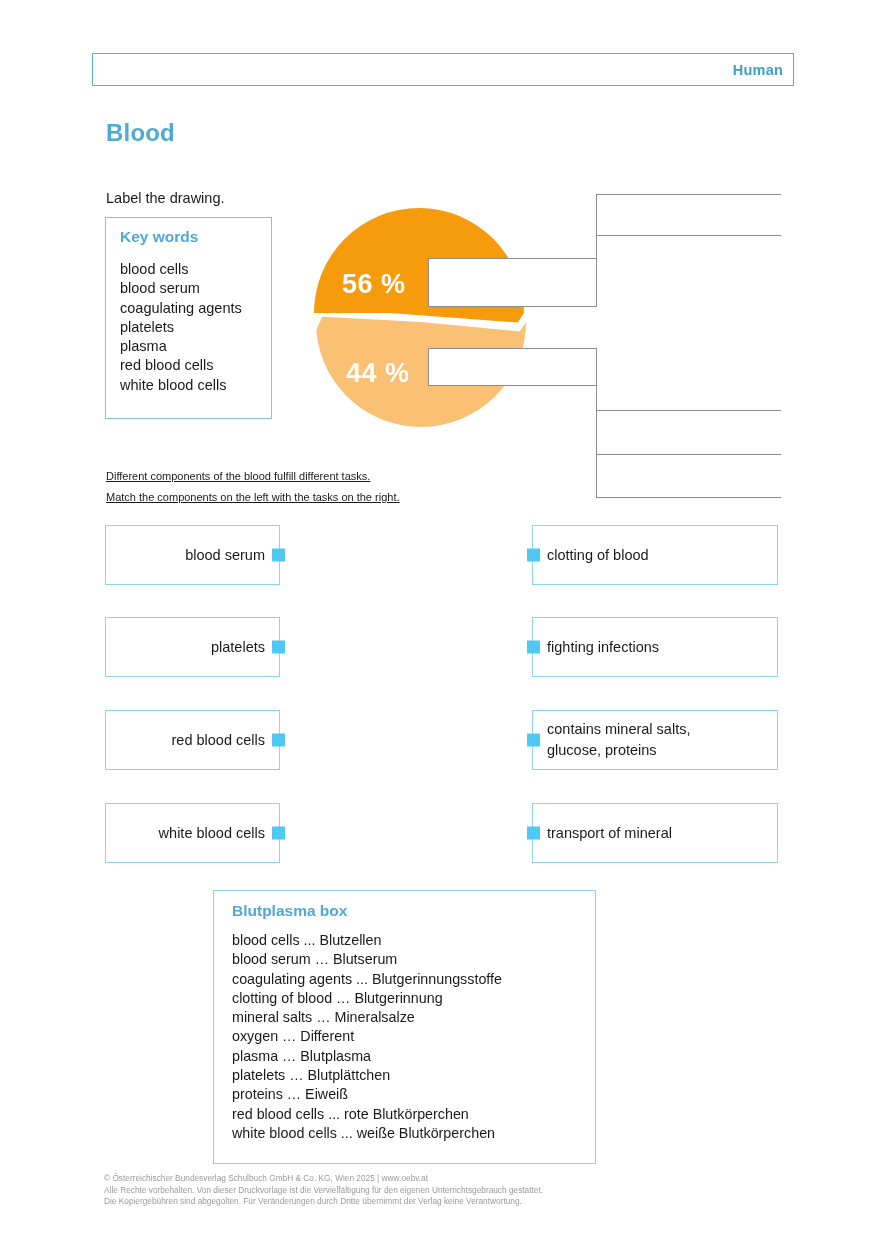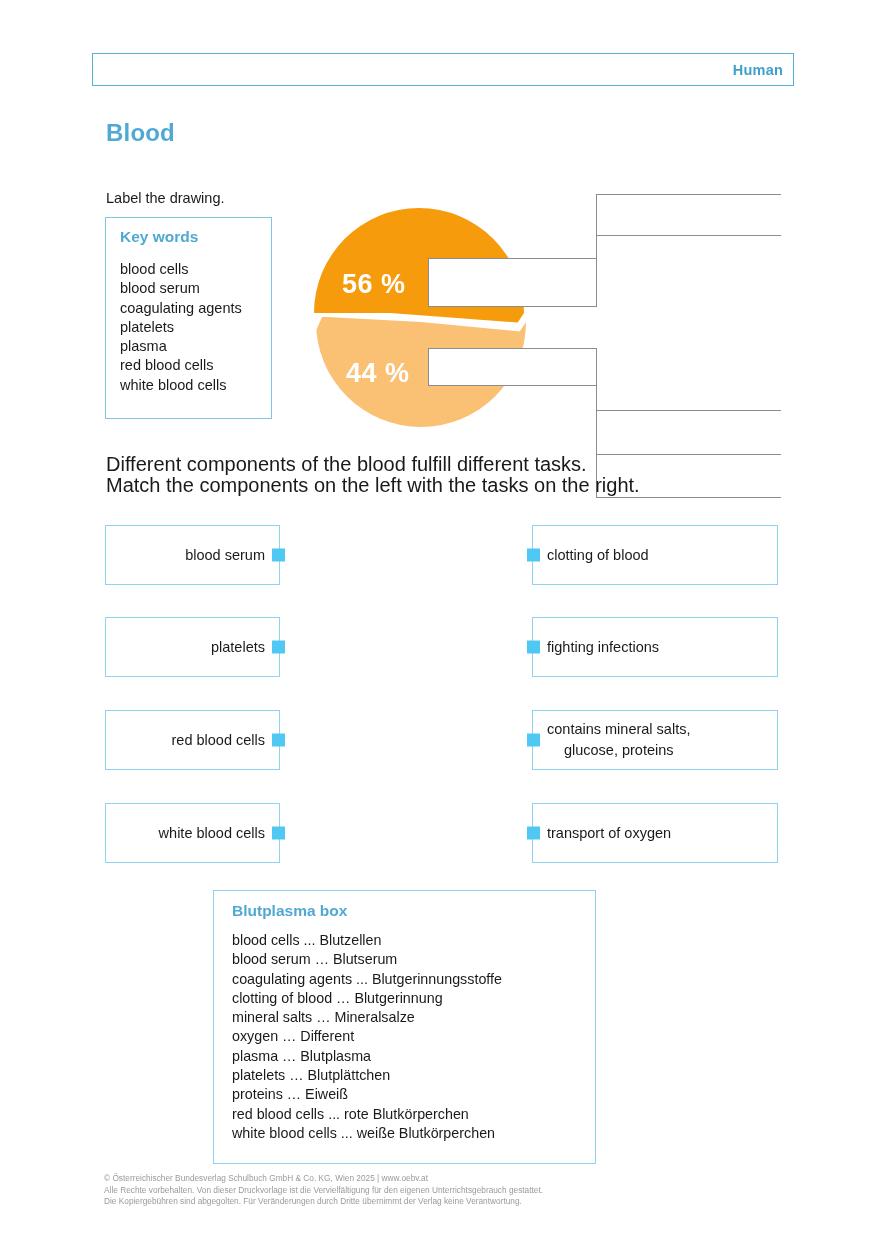--- a/index.html
+++ b/index.html
@@ -70,35 +70,35 @@
   .callout-box{
     border:1.1px solid #8C8C8C;background:#ffffff;box-sizing:border-box;
   }
   #callout-box-1{left:428px;top:258px;width:169px;height:49px;}
   #callout-box-2{left:428px;top:348px;width:169px;height:38px;}
 
   
   #bracket{left:0;top:0;width:890px;height:1259px;pointer-events:none;}
 
   
-  #instruction-2{left:106px;top:454px;font-size:20px;line-height:21px;}
+  #instruction-2{left:106px;top:466px;font-size:11px;line-height:21px;text-decoration:underline;}
 
   
   .match-box{
     border:1.1px solid #8FD3F0;background:#fff;box-sizing:border-box;
     display:flex;align-items:center;
     font-size:14.5px;line-height:21px;
   }
   .match-left{
     left:105px;width:175px;height:60px;
     justify-content:flex-end;padding-right:14px;text-align:right;
   }
   .match-right{
     left:532px;width:246px;height:60px;
-    justify-content:flex-start;padding-left:14px;text-align:center;
+    justify-content:flex-start;padding-left:14px;text-align:left;
   }
   .connector{
     position:absolute;width:13px;height:13px;background:#4FC9F4;
   }
   .connector.on-left{left:-6px;top:50%;transform:translateY(-50%);}
   .connector.on-right{right:-6px;top:50%;transform:translateY(-50%);}
 
   
   #vocab-box{
     left:213px;top:890px;width:383px;height:274px;
@@ -201,21 +201,21 @@
   <span class="connector on-left"></span>
   <span>fighting infections</span>
 </div>
 <div class="abs match-box match-right" style="top:710px;">
   <span class="connector on-left"></span>
   <span style="white-space:pre-line;">contains mineral salts,
 glucose, proteins</span>
 </div>
 <div class="abs match-box match-right" style="top:803px;">
   <span class="connector on-left"></span>
-  <span>transport of oxygen</span>
+  <span>transport of mineral</span>
 </div>
 
 <div class="abs" id="vocab-box">
   <span id="vocab-title">Blutplasma box</span>
   <div id="vocab-list">
     <span class="vb">blood cells ... Blutzellen</span>
     <span class="vb">blood serum … Blutserum</span>
     <span class="vb">coagulating agents ... Blutgerinnungsstoffe</span>
     <span class="vb">clotting of blood … Blutgerinnung</span>
     <span class="vb">mineral salts … Mineralsalze</span>

